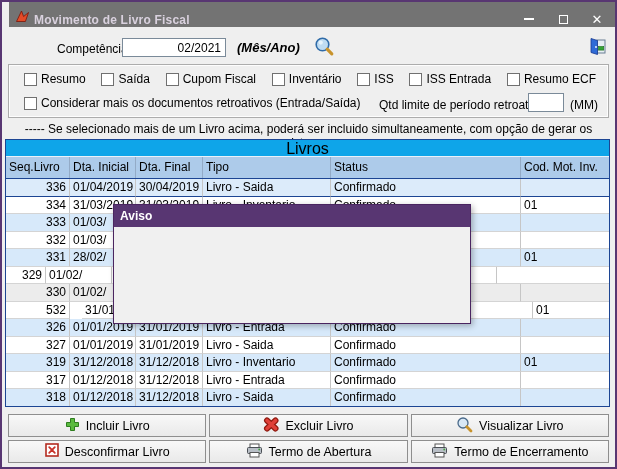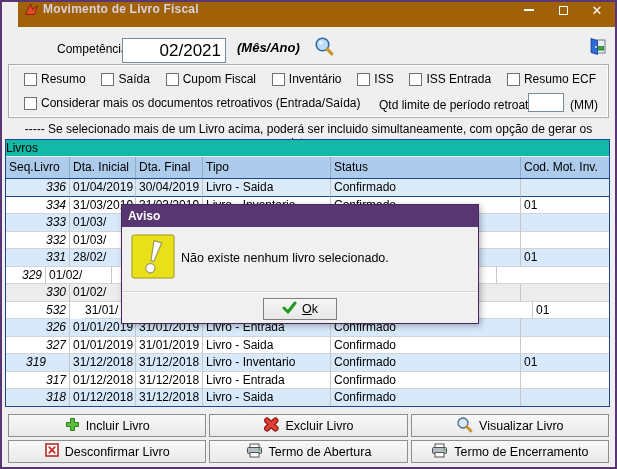--- a/index.html
+++ b/index.html
@@ -6,40 +6,40 @@
   html,body { background:#9a9a9a; }
   body { font-family: "Liberation Sans", sans-serif; }
 
   .window {
     position: relative; width: 617px; height: 469px;
     border: 2px solid #583672; background: #EFEFEF; overflow: hidden;
   }
 
   
   .titlebar {
-    position: absolute; left: 16px; top: 0; right: 0; height: 25px;
-    background: #a16207; display: flex; align-items: flex-start; padding: 0 4px;
+    position: absolute; left: 7px; top: 0; right: 0; height: 25px;
+    background: #737373; display: flex; align-items: flex-end; padding: 0 4px;
   }
   .titlebar .app-logo { margin: 0 4px 0 2px; }
   .titlebar .wtitle { color: #D9D1DE; font-size: 12px; font-weight: bold; letter-spacing: .2px; }
   .win-controls { margin-left: auto; display: flex; align-items: center; gap: 18px; padding-right: 6px; }
   .win-btn { width: 16px; height: 16px; display: flex; align-items: center; justify-content: center; cursor: default; }
   .glyph-min { width: 10px; height: 2px; background: #fff; display: block; }
   .glyph-max { width: 9px; height: 9px; border: 1.5px solid #fff; display: block; }
   .glyph-close { color: #fff; font-size: 13px; line-height: 13px; }
 
   
   .content { position: absolute; left: 0; top: 25px; right: 0; bottom: 0; background: #EFEFEF; }
 
   
   .comp-label { position: absolute; left: 55px; top: 15px; font-size: 12px; color: #000; }
   .comp-input {
-    position: absolute; left: 120px; top: 11px; width: 104px; height: 25px;
+    position: absolute; left: 120px; top: 11px; width: 104px; height: 19px;
     border: 1px solid #7A8A99; background: #fff; font-family: "Liberation Sans", sans-serif;
-    font-size: 17px; text-align: right; padding-right: 4px;
+    font-size: 12px; text-align: right; padding-right: 4px;
   }
   .comp-hint { position: absolute; left: 235px; top: 13px; font-size: 13px; font-weight: bold; font-style: italic; }
   .comp-search { position: absolute; left: 312px; top: 9px; cursor: pointer; }
   .exit-btn { position: absolute; left: 586px; top: 10px; cursor: pointer; background: none; border: none; }
 
   
   .filters {
     position: absolute; left: 6px; top: 37px; width: 601px; height: 54px;
     border: 1px solid #ACACAC; box-shadow: inset 0 0 0 1px #FDFDFD;
   }
@@ -51,49 +51,49 @@
   .qty-input { position: absolute; left: 519px; top: 28px; width: 36px; height: 19px;
     border: 1px solid #7A8A99; background: #fff; font-size: 12px; }
   .mm-hint { position: absolute; left: 561px; top: 33px; font-size: 12px; }
 
   
   .info-text { position: absolute; left: 0; top: 95px; width: 100%; text-align: center; font-size: 12px; color: #000; }
 
   
   .grid { position: absolute; left: 3px; top: 112px; width: 605px; height: 268px;
     border: 1px solid #1C4593; background: #fff; overflow: hidden; }
-  .gtitle { height: 17px; line-height: 17px; background: #14b8a6; text-align: left; font-size: 12px;
+  .gtitle { height: 17px; line-height: 17px; background: #0ea5e9; text-align: center; font-size: 16px;
     border-bottom: 1px solid #E9F1FA; }
   .ghead { height: 22px; display: flex; background: #ADCBEA; border-bottom: 1px solid #1C4593; }
   .hcell { font-size: 12px; line-height: 21px; padding-left: 3px; border-right: 1px solid #93ABC7;
     white-space: nowrap; overflow: hidden; flex: none; }
   .hcell:last-child { border-right: none; flex: 1; }
   .grow { height: 17.5px; display: flex; }
   .cell { font-size: 12px; line-height: 16px; padding-left: 3px; border-right: 1px solid #C6C6C6;
     border-bottom: 1px solid #D4D4D4; white-space: nowrap; overflow: hidden; flex: none; }
   .cell:last-child { border-right: none; flex: 1; }
-  .cell.num { text-align: right; padding-right: 3px; padding-left: 0; font-style: italic; }
+  .cell.num { text-align: right; padding-right: 3px; padding-left: 0; }
   .grow.white { background: #FFFFFF; }
   .grow.blue  { background: #D7E9FA; }
   .grow.gray  { background: #ECECEC; }
   .grow.selected { background: #DCEBFA; }
   .grow.selected .cell { border-bottom: 1px solid #1C4593; }
 
   
   .actions { position: absolute; left: 6px; top: 387px; width: 601px;
     display: flex; flex-wrap: wrap; gap: 3px; }
   .action-btn {
     flex: 0 0 calc((100% - 6px)/3); height: 23px;
     display: flex; align-items: center; justify-content: center; gap: 6px;
     background: linear-gradient(#F8F8F8, #E9E9E9); border: 1px solid #8E8E8E;
     font-family: "Liberation Sans", sans-serif; font-size: 12.5px; color: #000; cursor: pointer;
   }
 
   
-  .dialog { position: absolute; left: 119px; top: 177px; width: 358px; height: 120px;
+  .dialog { position: absolute; left: 111px; top: 177px; width: 358px; height: 120px;
     border: 1px solid #4A2560; background: #F0F0F0; z-index: 10;
     box-shadow: 2px 2px 6px rgba(0,0,0,.28); }
   .dlg-title { height: 22px; line-height: 22px; background: #583672; color: #fff;
     font-size: 12px; font-weight: bold; padding-left: 6px; }
   .dlg-body { position: relative; height: 96px; }
   .warn-icon { position: absolute; left: 9px; top: 7px; }
   .dlg-msg { position: absolute; left: 59px; top: 24px; font-size: 12.5px; color: #000; }
   .dlg-sep { position: absolute; left: 0; right: 0; top: 64px; border-top: 1px solid #D6D6D6;
     border-bottom: 1px solid #FBFBFB; }
   .okbtn { position: absolute; left: 50%; transform: translateX(-50%); top: 71px;
@@ -278,21 +278,21 @@
           </div>
           <div class="grow white">
             <div class="cell num" style="width: 64px;">327</div>
             <div class="cell" style="width: 66px;">01/01/2019</div>
             <div class="cell" style="width: 67px;">31/01/2019</div>
             <div class="cell" style="width: 128px;">Livro - Saida</div>
             <div class="cell" style="width: 190px;">Confirmado</div>
             <div class="cell" style="width: 87px;"></div>
           </div>
           <div class="grow blue">
-            <div class="cell num" style="width: 64px; text-align: center;">319</div>
+            <div class="cell num" style="width: 64px;">319</div>
             <div class="cell" style="width: 66px;">31/12/2018</div>
             <div class="cell" style="width: 67px;">31/12/2018</div>
             <div class="cell" style="width: 128px;">Livro - Inventario</div>
             <div class="cell" style="width: 190px;">Confirmado</div>
             <div class="cell" style="width: 87px;">01</div>
           </div>
           <div class="grow white">
             <div class="cell num" style="width: 64px;">317</div>
             <div class="cell" style="width: 66px;">01/12/2018</div>
             <div class="cell" style="width: 67px;">31/12/2018</div>
@@ -368,37 +368,16 @@
           </svg>
         </span>
         <span>Termo de Encerramento</span>
       </button>
     </div>
 
     <div class="dialog">
       <div class="dlg-title">
         <span>Aviso</span>
       </div>
-      <div class="dlg-body">
-        <span class="warn-icon">
-          <svg width="44" height="48" viewBox="0 0 44 48">
-            <rect x="1" y="1" width="42" height="43" rx="2" fill="#E8E018" stroke="#A09A10"></rect>
-            <g transform="rotate(16 22 23)">
-              <path d="M18.5 7 L26.5 7 L24 27 L21 27 Z" fill="#FFFFFF" stroke="#99995F" stroke-width="1.2"></path>
-              <circle cx="22.6" cy="34.5" r="4.6" fill="#FFFFFF" stroke="#99995F" stroke-width="1.2"></circle>
-            </g>
-          </svg>
-        </span>
-        <div class="dlg-msg">Não existe nenhum livro selecionado.</div>
-        <div class="dlg-sep"></div>
-        <button class="okbtn">
-          <span>
-            <svg width="15" height="13" viewBox="0 0 15 13">
-              <path d="M2 7 L6 11 L13 2" fill="none" stroke="#1F9A1F" stroke-width="3" stroke-linecap="round" stroke-linejoin="round"></path>
-            </svg>
-          </span>
-          <span class="ok-label">Ok</span>
-        </button>
-      </div>
     </div>
 
   </div>
 </div>
 
 </body></html>

